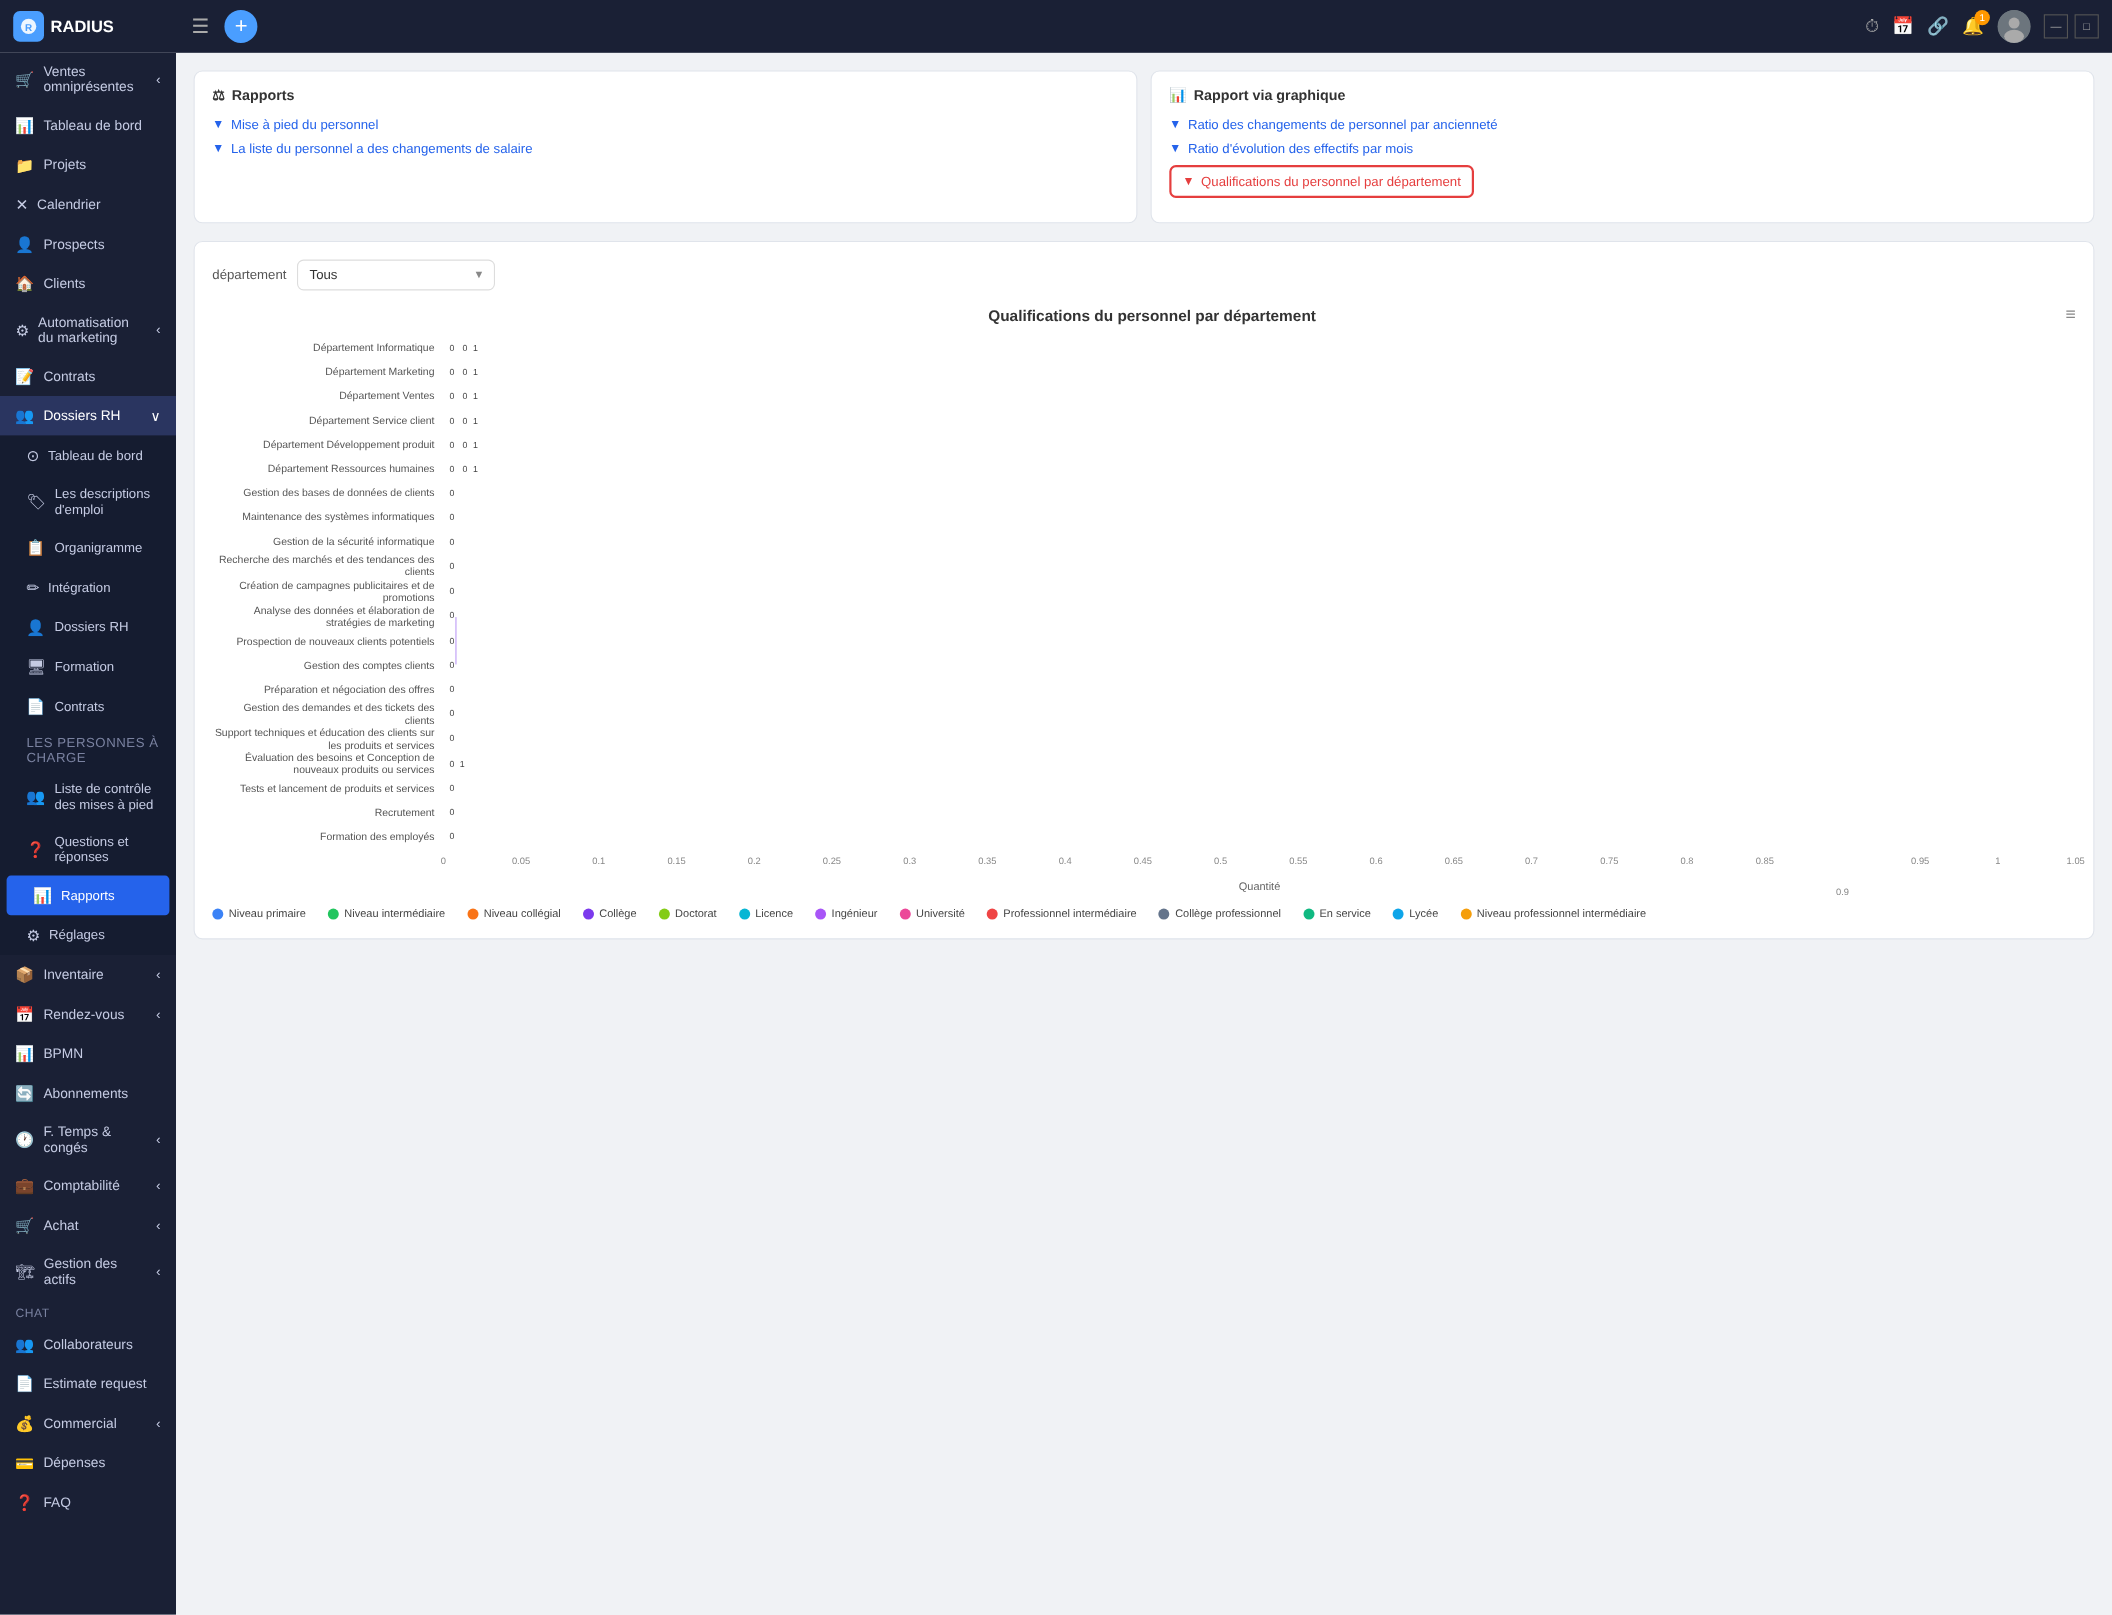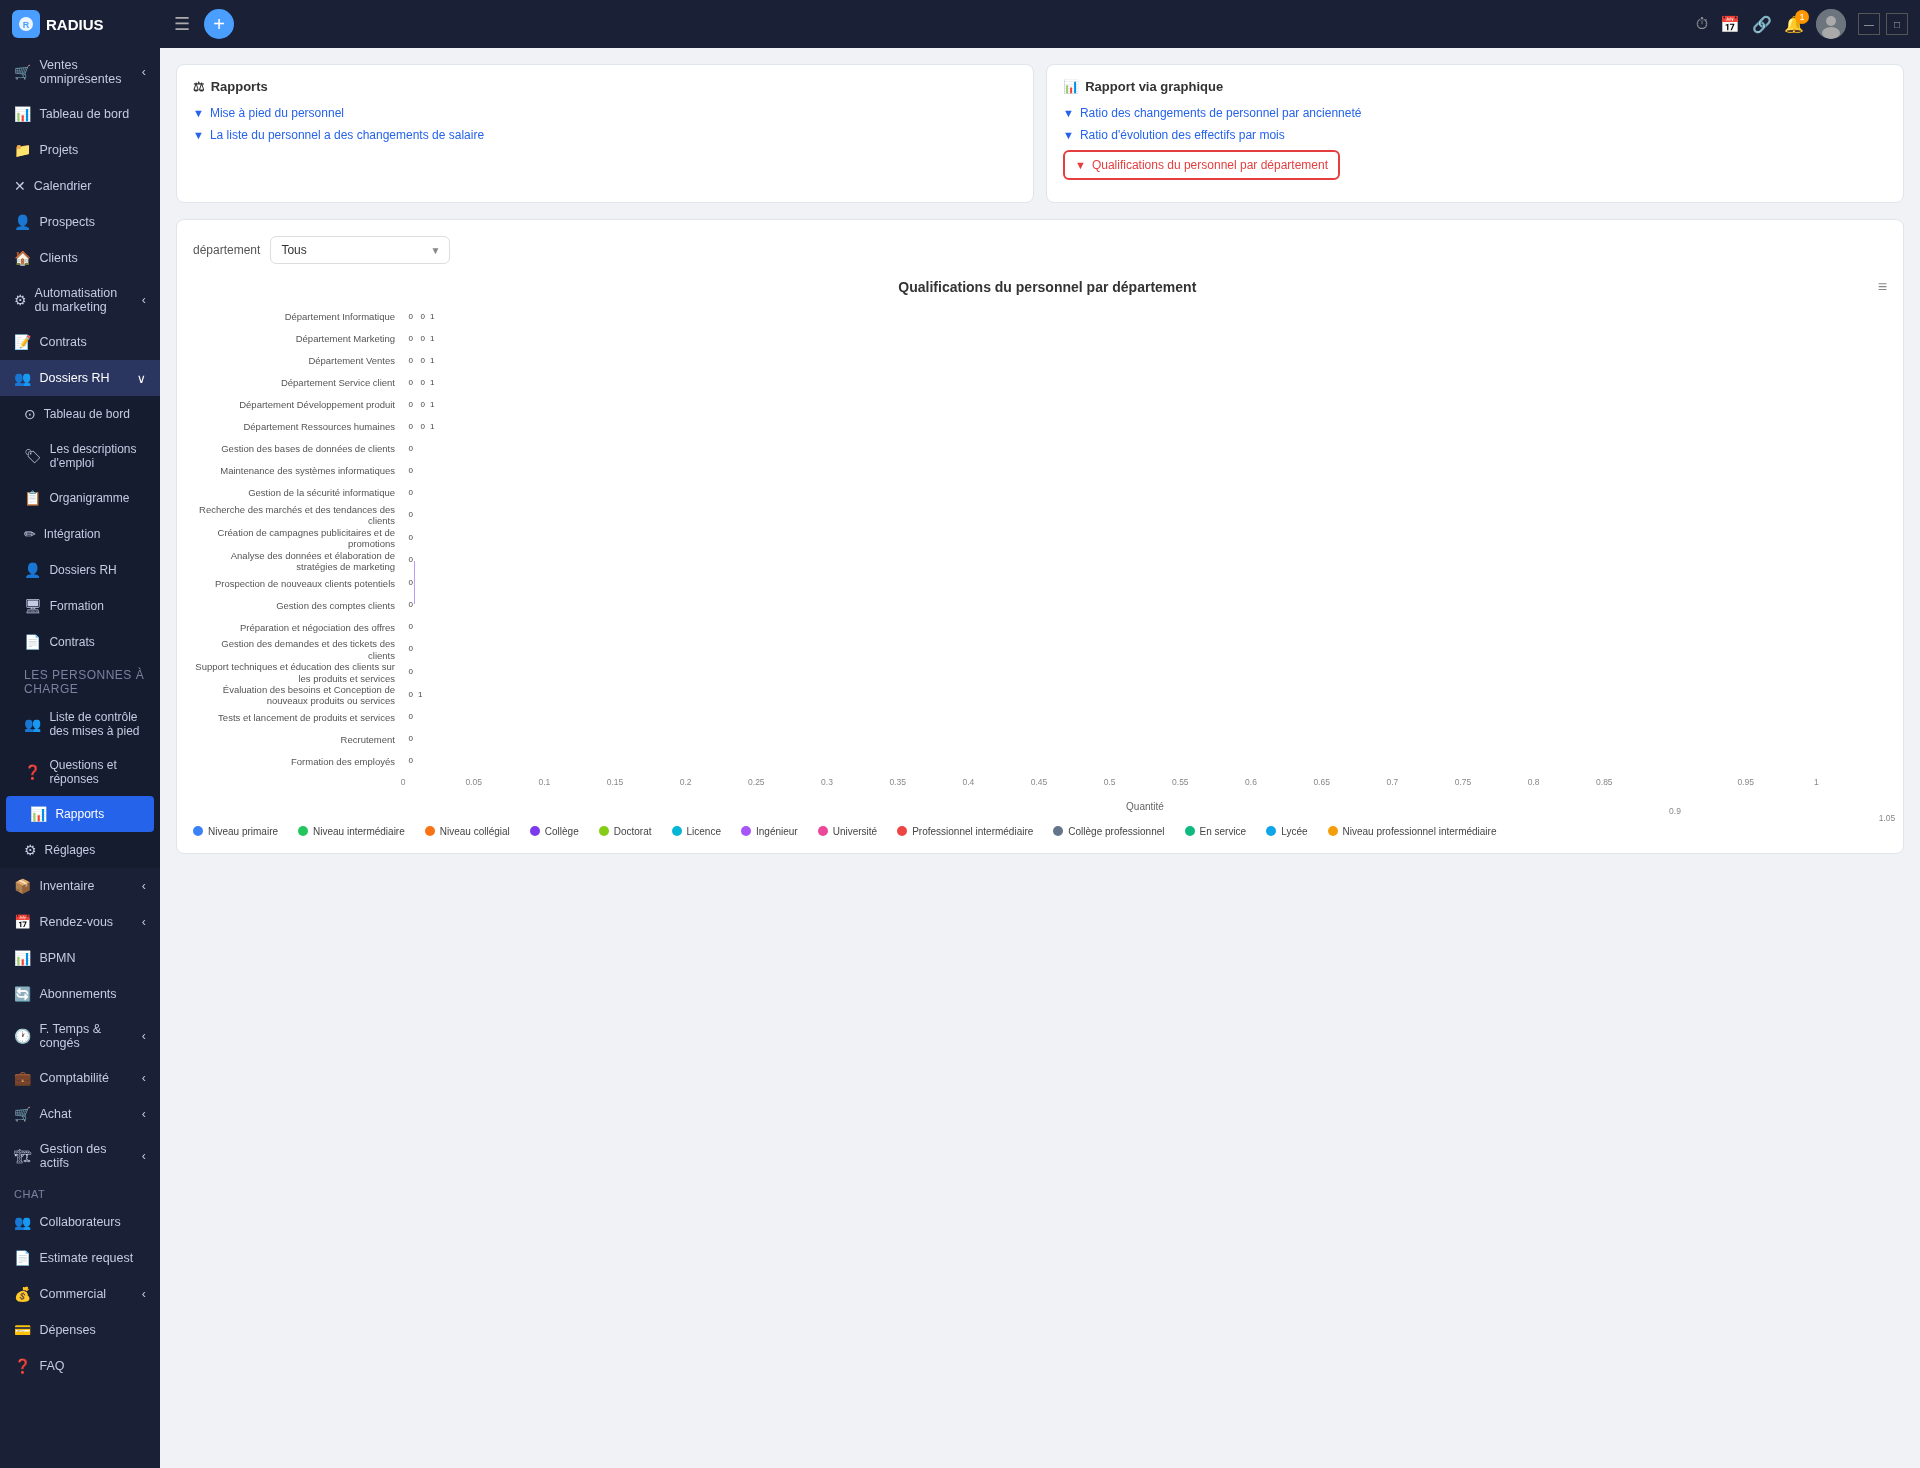--- a/index.html
+++ b/index.html
@@ -875,21 +875,21 @@
             <span class="x-axis-tick" style="position: absolute; font-size: 8.5px; color: rgb(136, 136, 136); left: 52.381%; transform: translateX(-50%);">0.55</span>
             <span class="x-axis-tick" style="position: absolute; font-size: 8.5px; color: rgb(136, 136, 136); left: 57.1429%; transform: translateX(-50%);">0.6</span>
             <span class="x-axis-tick" style="position: absolute; font-size: 8.5px; color: rgb(136, 136, 136); left: 61.9048%; transform: translateX(-50%);">0.65</span>
             <span class="x-axis-tick" style="position: absolute; font-size: 8.5px; color: rgb(136, 136, 136); left: 66.6667%; transform: translateX(-50%);">0.7</span>
             <span class="x-axis-tick" style="position: absolute; font-size: 8.5px; color: rgb(136, 136, 136); left: 71.4286%; transform: translateX(-50%);">0.75</span>
             <span class="x-axis-tick" style="position: absolute; font-size: 8.5px; color: rgb(136, 136, 136); left: 76.1905%; transform: translateX(-50%);">0.8</span>
             <span class="x-axis-tick" style="position: absolute; font-size: 8.5px; color: rgb(136, 136, 136); left: 80.9524%; transform: translateX(-50%);">0.85</span>
             <span class="x-axis-tick" style="position: absolute; font-size: 8.5px; color: rgb(136, 136, 136); left: 85.7143%; transform: translateX(-50%); margin-top: 29px;">0.9</span>
             <span class="x-axis-tick" style="position: absolute; font-size: 8.5px; color: rgb(136, 136, 136); left: 90.4762%; transform: translateX(-50%);">0.95</span>
             <span class="x-axis-tick" style="position: absolute; font-size: 8.5px; color: rgb(136, 136, 136); left: 95.2381%; transform: translateX(-50%);">1</span>
-            <span class="x-axis-tick" style="position: absolute; font-size: 8.5px; color: rgb(136, 136, 136); left: 100%; transform: translateX(-50%); margin-top: 36px;">1.05</span>
+            <span class="x-axis-tick" style="position: absolute; font-size: 8.5px; color: rgb(136, 136, 136); left: 100%; transform: translateX(-50%);">1.05</span>
           </div>
         <div class="x-axis-label">Quantité</div>
       </div>
 
       <div class="legend" id="legend-container">
           <div class="legend-item">
             <div class="legend-dot" style="background-color: rgb(59, 130, 246);"></div>
             <span>Niveau primaire</span>
           </div>
           <div class="legend-item">

